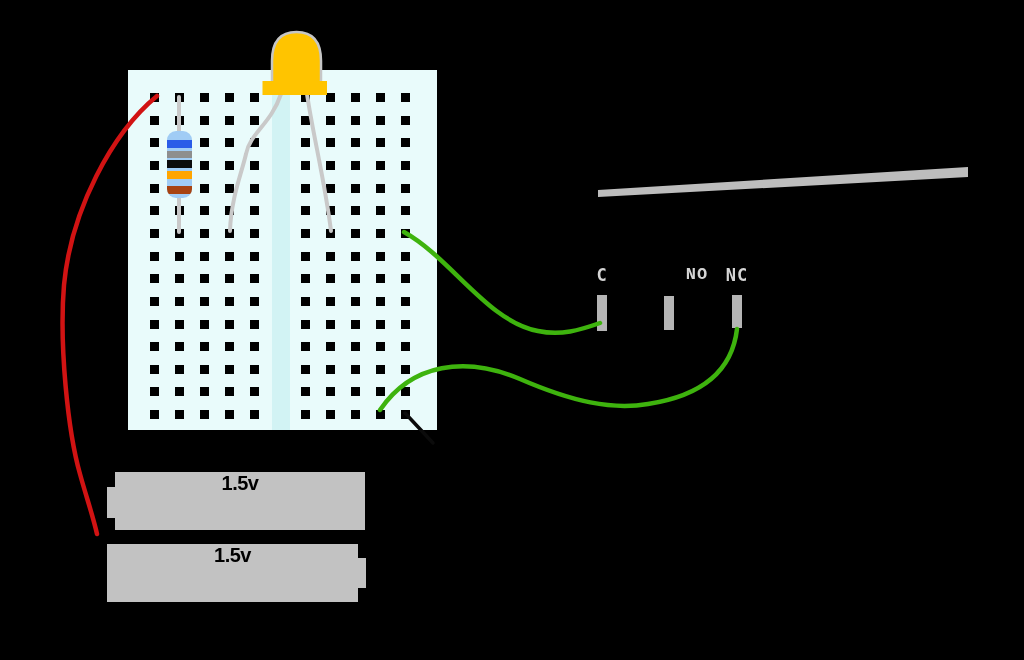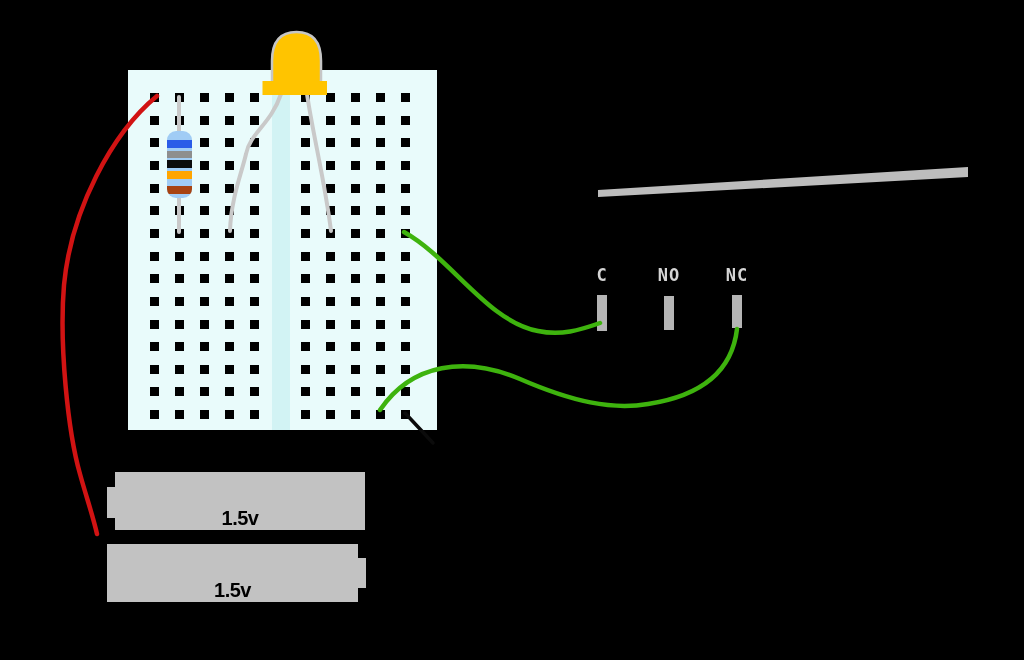--- a/index.html
+++ b/index.html
@@ -19,25 +19,25 @@
   .pin-c {left:597px;top:295px;width:10px;height:36px;}
   .pin-no{left:664px;top:296px;width:10px;height:34px;}
   .pin-nc{left:732px;top:295px;width:10px;height:33px;}
 
   .term-label{
     position:absolute;z-index:3;top:265px;height:20px;
     font-family:"DejaVu Sans Mono",monospace;font-weight:bold;font-size:17px;
     text-align:center;line-height:20px;letter-spacing:1px;
   }
   .term-label-c {left:588px;width:28px;}
-  .term-label-no{left:649px;width:40px;}
+  .term-label-no{left:677px;width:40px;font-family:Liberation Mono, monospace;}
   .term-label-nc{left:717px;width:40px;}
 
   .battery-body{
-    position:absolute;z-index:2;display:flex;align-items:flex-end;justify-content:center;
+    position:absolute;z-index:2;display:flex;align-items:flex-start;justify-content:center;
     font-weight:bold;font-size:20px;letter-spacing:-0.5px;
   }
   .battery-1{left:115px;top:472px;width:250px;height:58px;}
   .battery-2{left:107px;top:544px;width:251px;height:58px;}
   .battery-nub{position:absolute;z-index:2;}
   .nub-1{left:107px;top:487px;width:8px;height:31px;}
   .nub-2{left:358px;top:558px;width:8px;height:30px;}
 </style>
 </head>
 <body>

